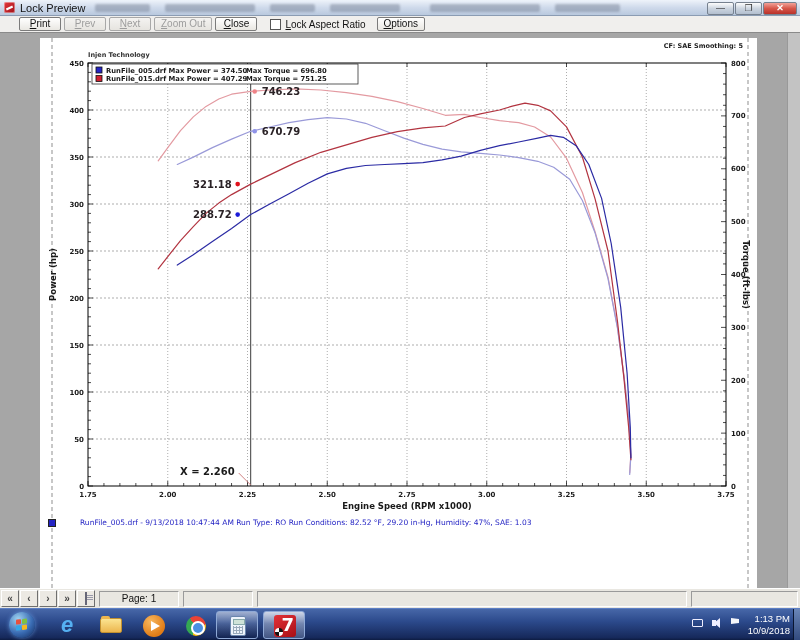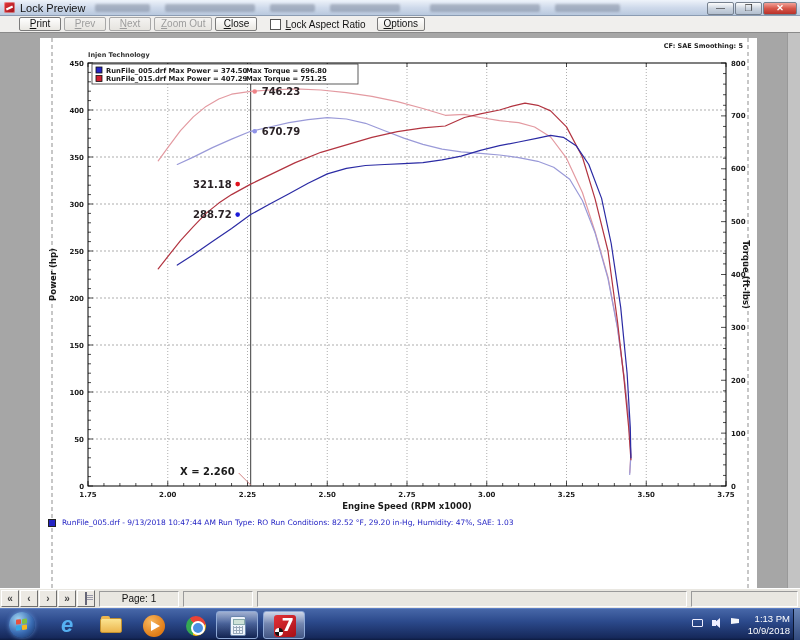--- a/index.html
+++ b/index.html
@@ -37,21 +37,21 @@
   .page { position:absolute; left:40px; top:5px; width:717px; height:550px; background:#ffffff; }
   .pghead1 { position:absolute; left:48px; top:4px; width:638px; text-align:center;
     font-family:"DejaVu Sans",sans-serif; font-size:7px; font-weight:bold; color:#222; }
   .pghead2 { position:absolute; left:48px; top:13px; width:638px; text-align:left;
     font-family:"DejaVu Sans",sans-serif; font-size:6.5px; font-weight:bold; color:#333; }
   .pgheadR { position:absolute; right:14px; top:4px; font-family:"DejaVu Sans",sans-serif; font-size:6.5px; font-weight:bold; color:#222; }
   #chart-svg { position:absolute; left:0; top:0; width:717px; height:550px; }
 
   .runinfo { position:absolute; left:8px; width:640px; font-family:"DejaVu Sans",sans-serif; font-size:7.5px; line-height:10px; }
   .runinfo .sw { position:absolute; left:0; top:1px; width:8px; height:8px; border:1px solid #222; }
-  .runinfo .lines { margin-left:14px; }
+  .runinfo .lines { margin-left:32px; }
   .run-blue { color:#2424c4; } .run-blue .sw { background:#2424c4; }
   .run-red { color:#cf2130; } .run-red .sw { background:#cf2130; }
 
   
   .statusbar { position:absolute; left:0; top:588px; width:800px; height:20px; background:#e9e7e1;
     border-top:1px solid #fff; display:flex; align-items:center; }
   .navbtn { width:18px; height:17px; margin-left:1px; background:#ece9e3; border:1px solid; border-color:#fff #6f6f6f #6f6f6f #fff;
     font-size:10px; font-weight:bold; color:#444; text-align:center; line-height:15px; }
   .pageicon { width:10px; height:12px; margin:0 auto; background:#fff; border:1px solid #667; position:relative; }
   .pageicon:after { content:""; position:absolute; left:1px; top:2px; width:6px; height:1px; box-shadow:0 2px #99a,0 4px #99a; background:#99a; }

